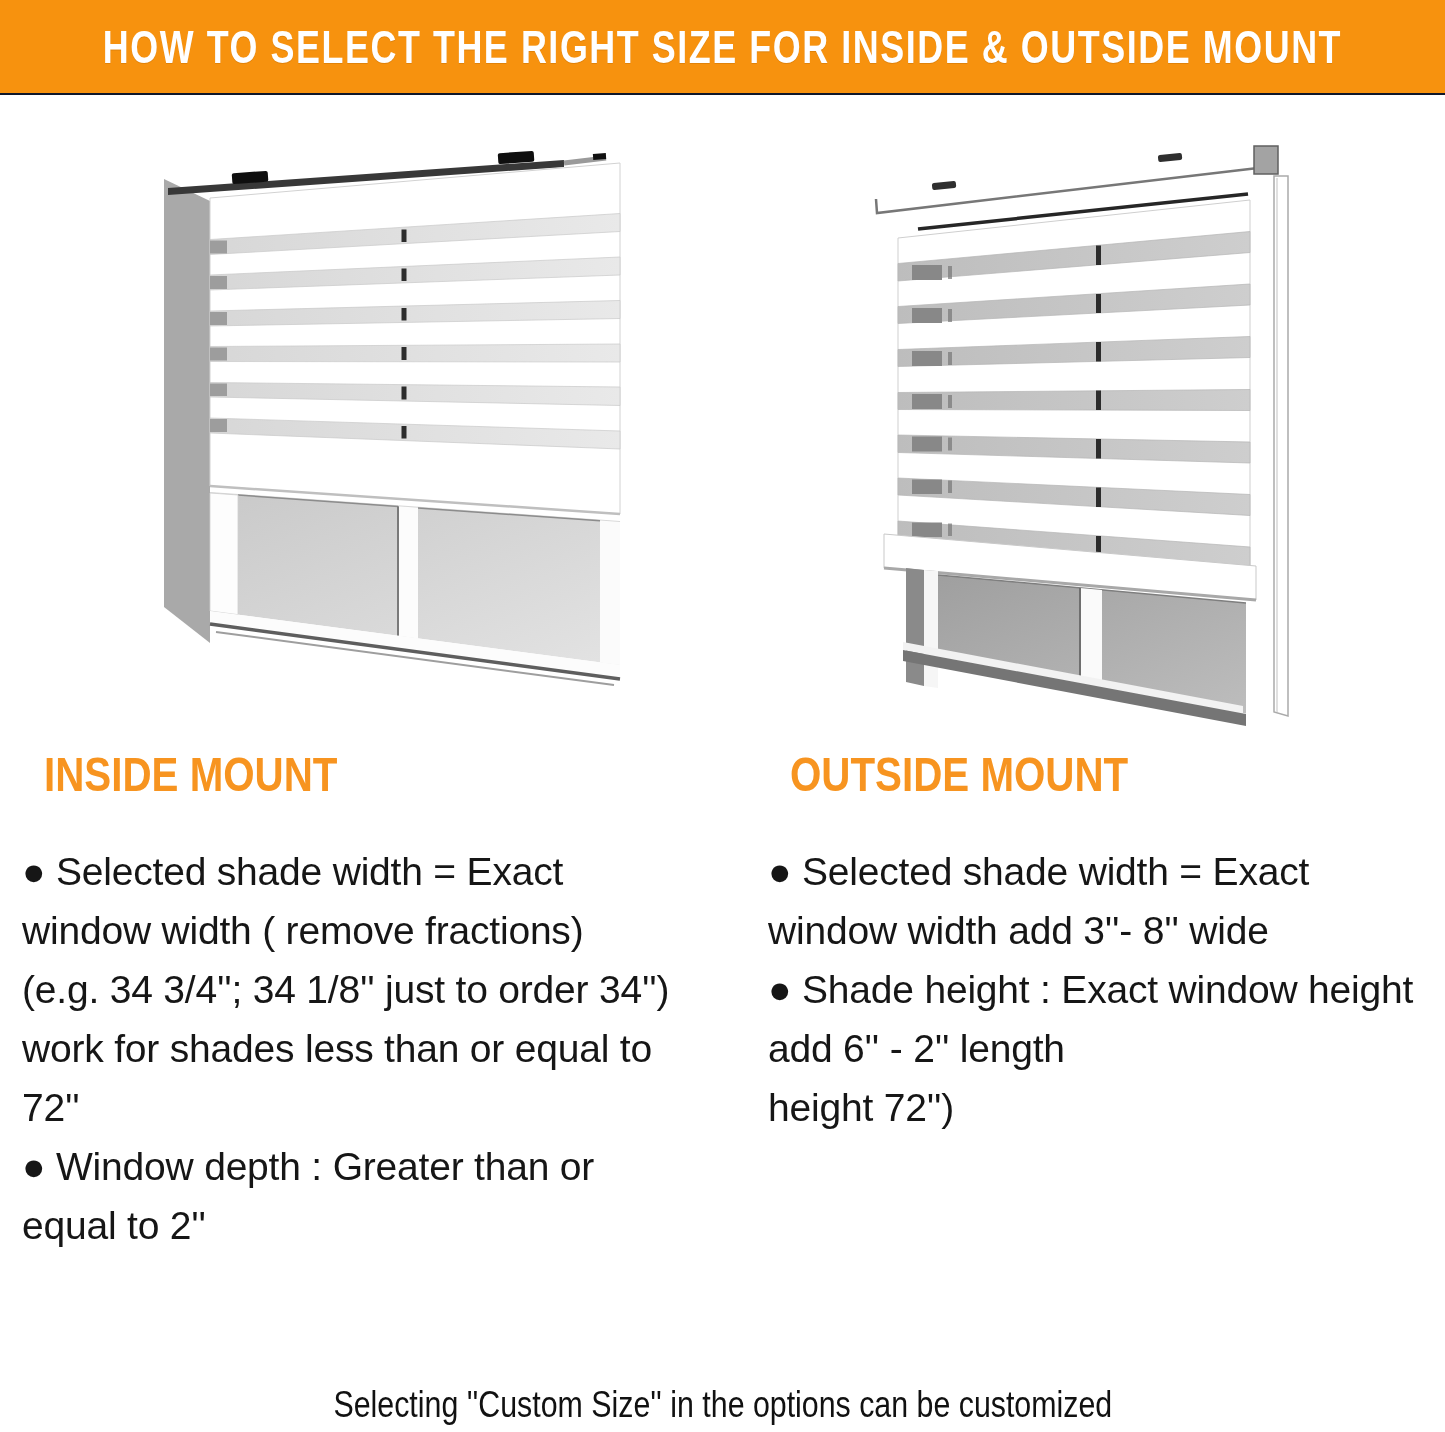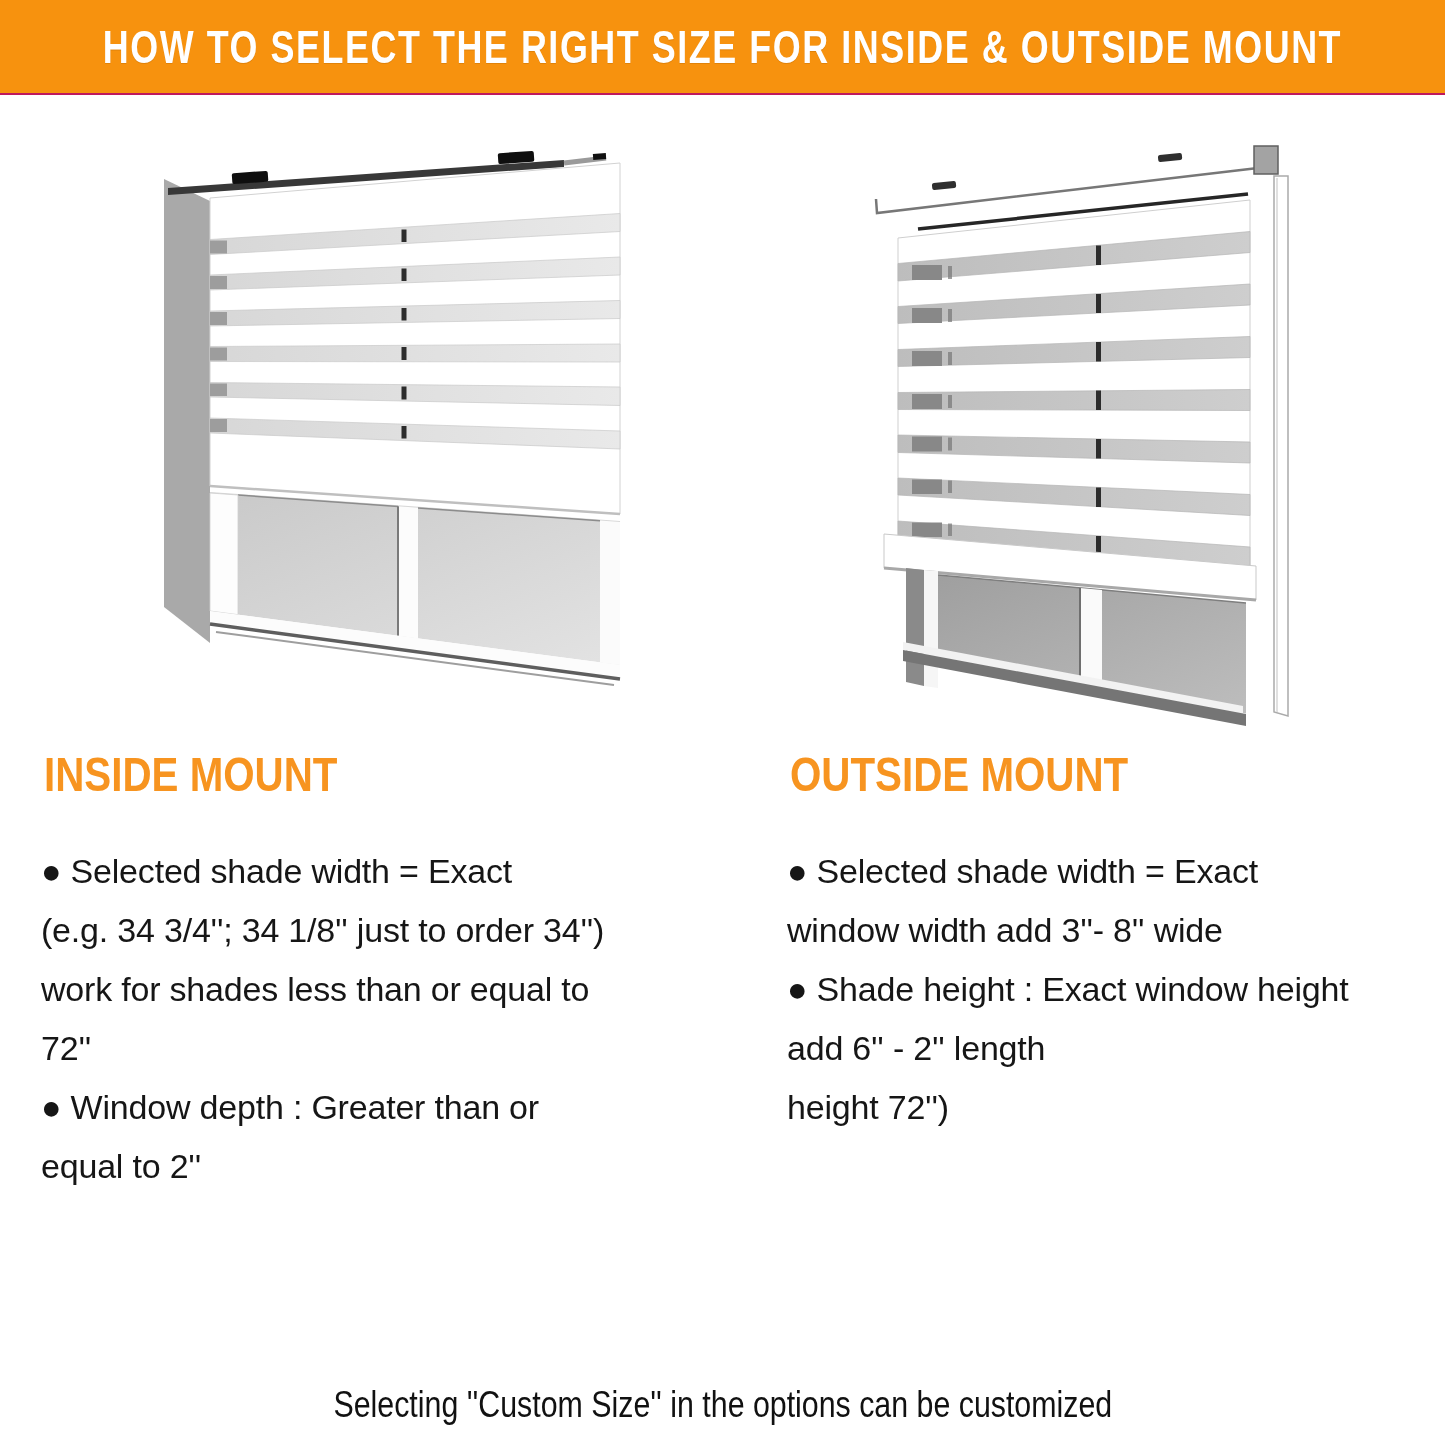--- a/index.html
+++ b/index.html
@@ -2,21 +2,21 @@
 <html><head>
 <meta charset="utf-8">
 <style>
   * { margin:0; padding:0; box-sizing:border-box; }
   html,body { width:1445px; height:1432px; background:#ffffff; font-family:"Liberation Sans", sans-serif; }
   #stage { position:relative; width:1445px; height:1432px; background:#ffffff; overflow:hidden; }
 
   
   .banner {
     position:absolute; left:0; top:0; width:1445px; height:95px;
-    background:#F7920E; border-bottom:2px solid #be185d;
+    background:#F7920E; border-bottom:2px solid #0f172a;
     display:flex; align-items:center; justify-content:center; overflow:hidden;
   }
   .banner-title {
     color:#ffffff; font-weight:700; font-size:46px; letter-spacing:2px;
     white-space:nowrap; transform:scaleX(0.78); transform-origin:center;
     text-shadow:0 1px 0 rgba(180,100,0,.35);
   }
 
   
   .illus { position:absolute; }
@@ -28,23 +28,22 @@
   .col { position:absolute; top:748px; }
   .col-left  { left:22px;  width:710px; }
   .col-right { left:768px; width:680px; }
   .mount-heading {
     font-size:48px; font-weight:700; color:#F79420; line-height:54px;
     white-space:nowrap; transform:scaleX(0.84); transform-origin:left center;
     margin-left:22px;
   }
   .lines { margin-top:40px; }
   .lines .ln {
-    font-size:34px; line-height:59px; color:#161616; white-space:nowrap;
+    font-size:39px; line-height:59px; color:#161616; white-space:nowrap;
     letter-spacing:-0.2px;
-    margin-left:19px;
   }
 
   
   .footer-note {
     position:absolute; left:0; top:1384px; width:1445px; text-align:center;
   }
   .footer-note span {
     display:inline-block; font-size:37px; color:#111111; white-space:nowrap;
     transform:scaleX(0.82); transform-origin:center;
   }
@@ -216,20 +215,21 @@
         <polygon points="45,512 385,576 385,584 45,520" fill="#f2f2f2"></polygon>
         <polygon points="45,520 388,584 388,596 45,531" fill="#757575"></polygon>
       </g>
     </svg>
   </div>
 
   <div class="col col-left">
     <div class="mount-heading">INSIDE MOUNT</div>
     <div class="lines">
       <div class="ln">● Selected shade width = Exact</div>
+      <div class="ln">window width ( remove fractions)</div>
       <div class="ln">(e.g. 34 3/4''; 34 1/8'' just to order 34'')</div>
       <div class="ln">work for shades less than or equal to</div>
       <div class="ln">72''</div>
       <div class="ln">● Window depth : Greater than or</div>
       <div class="ln">equal to 2''</div>
     </div>
   </div>
 
   <div class="col col-right">
     <div class="mount-heading">OUTSIDE MOUNT</div>

